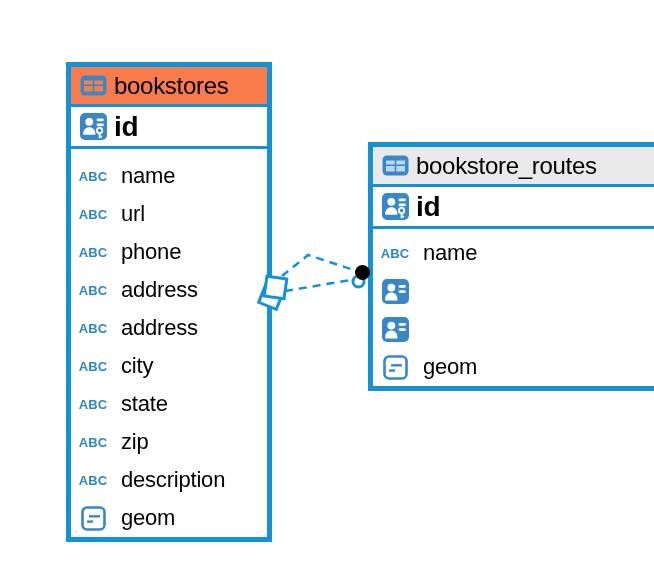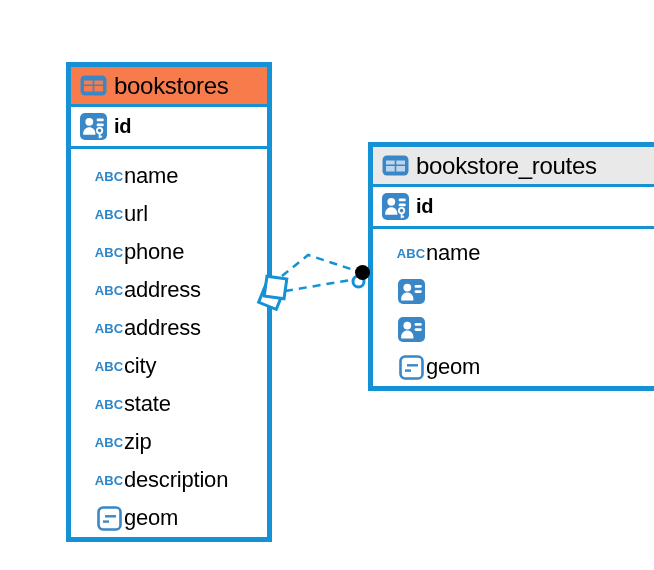--- a/index.html
+++ b/index.html
@@ -40,31 +40,31 @@
 
   .pk-row {
     height: 42px;
     display: flex;
     align-items: center;
     gap: 7px;
     padding-left: 8px;
     border-bottom: 3px solid var(--blue, #1591d6);
     background: #fff;
   }
-  .pk-label { font-size: 20px; font-weight: 700; letter-spacing: -0.3px; }
+  .pk-label { font-size: 28px; font-weight: 700; letter-spacing: -0.3px; }
 
   .fields { padding: 8px 0 0 0; }
   .t-routes .fields { padding-top: 5px; }
 
   .field-row {
     height: 38px;
     display: flex;
     align-items: center;
-    gap: 1px;
-    padding-left: 24px;
+    gap: 14px;
+    padding-left: 8px;
     background: #fff;
   }
   .field-label { font-size: 22px; letter-spacing: -0.2px; white-space: nowrap; }
 
   .icon-slot {
     width: 28px;
     flex: none;
     display: flex;
     align-items: center;
     justify-content: center;

